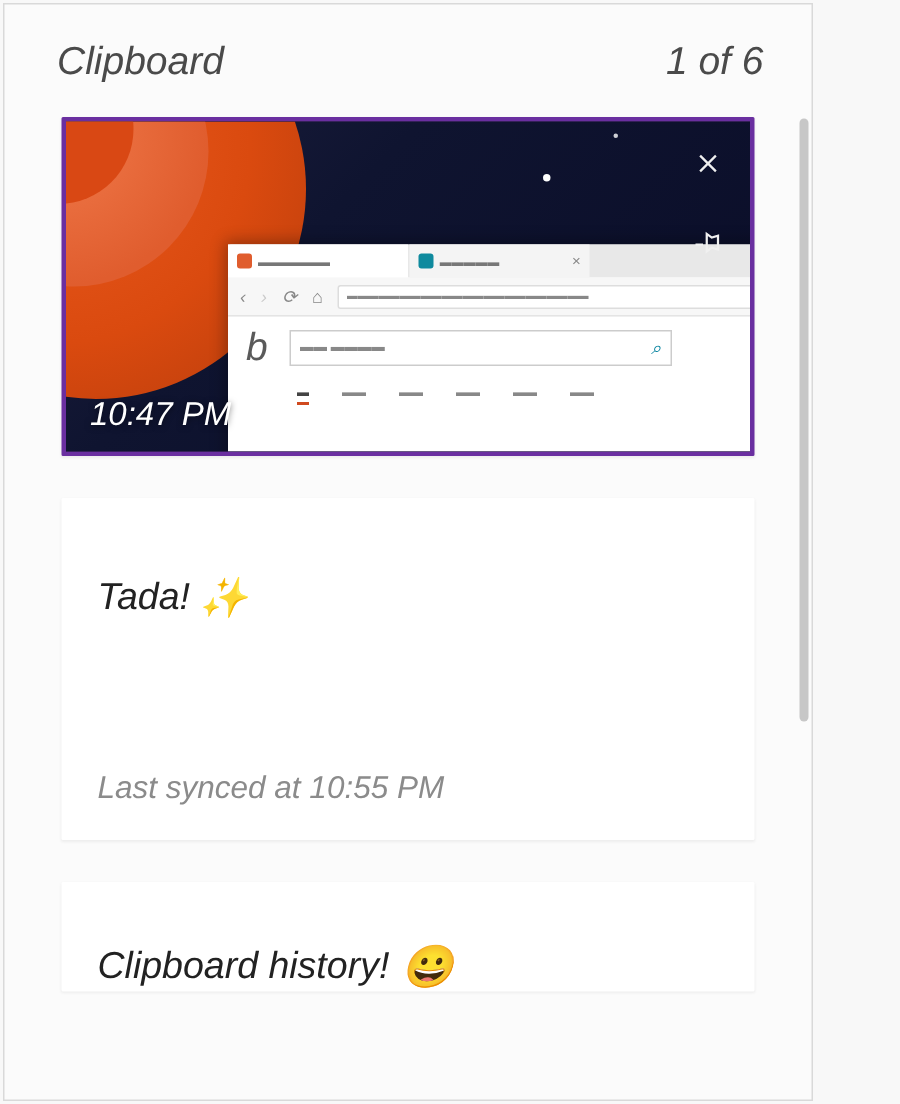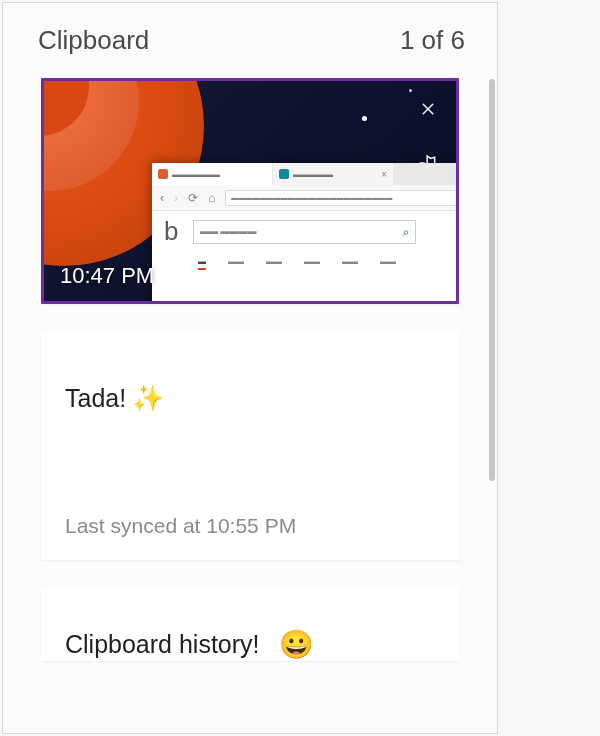--- a/index.html
+++ b/index.html
@@ -10,25 +10,26 @@
     body {
       font-family: "Segoe UI", -apple-system, sans-serif;
       background: #f8f8f8;
       width: 600px;
       height: 736px;
       position: relative;
     }
     .panel {
       background: #fbfbfb;
       border: 1px solid #d9d9d9;
-      width: 496px;
+      width: 540px;
       height: 732px;
       margin: 2px;
       position: relative;
       overflow: hidden;
+      font-style: italic;
     }
     .header {
       display: flex;
       justify-content: space-between;
       align-items: center;
       padding: 22px 32px 22px 35px;
     }
     .header-title {
       font-size: 26px;
       color: #4a4a4a;
@@ -278,21 +279,21 @@
     }
     .text-card-2 {
       padding: 40px 24px 0 24px;
     }
     .text-card-2-content {
       font-size: 25px;
       color: #222;
       font-weight: 400;
       display: flex;
       align-items: center;
-      gap: 20px;
+      gap: 8px;
     }
     .emoji {
       display: inline-block;
     }
     .sparkle-emoji {
       font-size: 26px;
     }
     .grin-emoji {
       font-size: 28px;
     }

